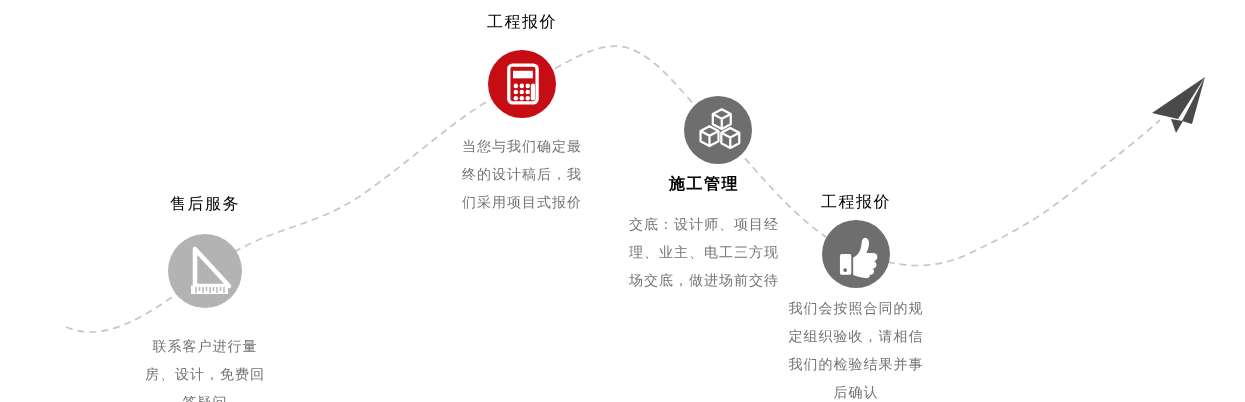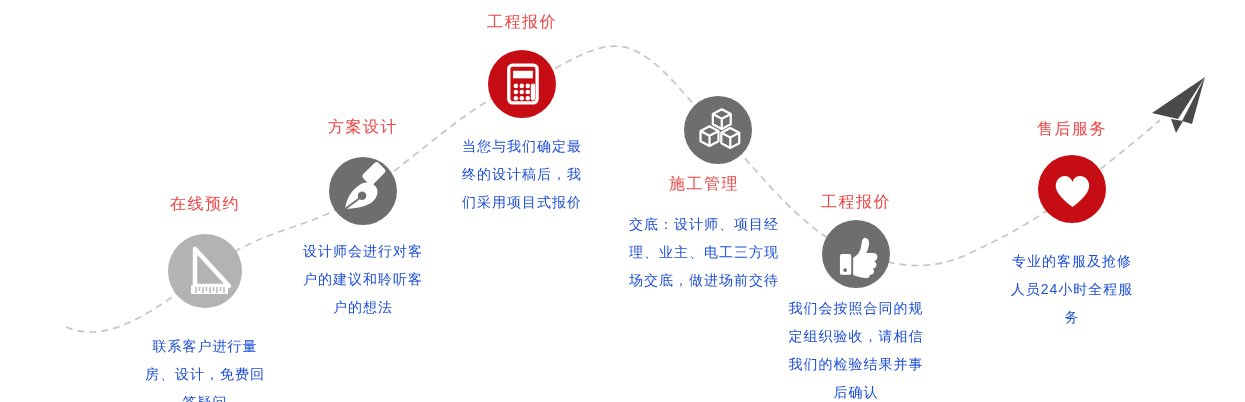--- a/index.html
+++ b/index.html
@@ -17,39 +17,39 @@
     display:flex;
     flex-direction:column;
     align-items:center;
     text-align:center;
   }
   .step-title{
     font-size:16px;
     line-height:20px;
     height:20px;
     letter-spacing:1.5px;
-    color:#ef4444;
+    color:#000000;
     font-weight:400;
     white-space:nowrap;
   }
   .circle{
     width:68px;height:68px;
     border-radius:50%;
     display:flex;align-items:center;justify-content:center;
     flex:none;
   }
   .circle svg{width:100%;height:100%;display:block;}
   .c-light{background:#b3b3b3;}
   .c-dark{background:#6e6e6e;}
   .c-red{background:#c60d13;}
   .step-desc{
     font-size:14px;
     line-height:28px;
     letter-spacing:1px;
-    color:#1d4ed8;
+    color:#737373;
     white-space:pre-line;
   }
 </style>
 </head>
 <body>
 
 <div class="canvas">
 
   <svg class="bg-svg" width="1245" height="402" viewBox="0 0 1245 402">
     <path d="M 66 327
@@ -63,47 +63,33 @@
              C 1015 232, 1040 218, 1082 184
              C 1115 157, 1140 138, 1160 120" fill="none" stroke="#c6c6c6" stroke-width="1.7" stroke-dasharray="7 5"></path>
     <g fill="#4a4a4a">
       <polygon points="1205,77 1152,113 1178,119"></polygon>
       <polygon points="1205,77 1182,121 1192,124"></polygon>
       <polygon points="1171,119 1176,133 1183,121"></polygon>
     </g>
   </svg>
 
   <div class="step" style="left:130px;top:194px;width:150px;">
-    <div class="step-title">在线预约</div>
+    <div class="step-title">售后服务</div>
     <div class="circle c-light" style="width:74px;height:74px;margin-top:20px;">
       <svg viewBox="0 0 74 74">
         <path d="M27 15 L27 52 L61 52 Z" fill="none" stroke="#ffffff" stroke-width="4.5" stroke-linejoin="round"></path>
         <rect x="23" y="51.5" width="37" height="8.5" fill="#ffffff"></rect>
         <path d="M28 53 v6 M31.5 53 v4 M35 53 v6 M38.5 53 v4 M42 53 v6 M45.5 53 v4 M49 53 v6 M52.5 53 v4 M56 53 v6" stroke="#b3b3b3" stroke-width="1.4" fill="none"></path>
       </svg>
     </div>
     <div class="step-desc" style="margin-top:24px;">联系客户进行量
 房、设计，免费回
 答疑问</div>
   </div>
 
-  <div class="step" style="left:288px;top:117px;width:150px;">
-    <div class="step-title">方案设计</div>
-    <div class="circle c-dark" style="margin-top:20px;">
-      <svg viewBox="0 0 72 72">
-        <rect x="40" y="6" width="15" height="23" rx="3.5" transform="rotate(45 47.5 17.5)" fill="#ffffff"></rect>
-        <path d="M17 55 C19 42 24 35 33 29 C39 25 47 27 50 32 C53 37 51 44 44 49 C37 53 26 55 17 55 Z" fill="#ffffff"></path>
-        <circle cx="35" cy="41" r="4.5" fill="#6e6e6e"></circle>
-        <path d="M17 55 L32 44" stroke="#6e6e6e" stroke-width="2" fill="none"></path>
-      </svg>
-    </div>
-    <div class="step-desc" style="margin-top:12px;">设计师会进行对客
-户的建议和聆听客
-户的想法</div>
-  </div>
 
   <div class="step" style="left:447px;top:12px;width:150px;">
     <div class="step-title">工程报价</div>
     <div class="circle c-red" style="margin-top:18px;">
       <svg viewBox="0 0 72 72">
         <rect x="22" y="16" width="30" height="40" rx="4" fill="none" stroke="#ffffff" stroke-width="3.5"></rect>
         <rect x="26.5" y="22" width="21" height="8" fill="#ffffff"></rect>
         <circle cx="29.5" cy="38" r="2.4" fill="#ffffff"></circle>
           <circle cx="35.8" cy="38" r="2.4" fill="#ffffff"></circle>
           <circle cx="42.1" cy="38" r="2.4" fill="#ffffff"></circle>
@@ -130,46 +116,35 @@
           </g>
           <g transform="translate(27,43)">
             <path d="M0 -11 L9.5 -6 L9.5 5 L0 10 L-9.5 5 L-9.5 -6 Z M-9.5 -6 L0 -1 L9.5 -6 M0 -1 L0 10"></path>
           </g>
           <g transform="translate(49,45)">
             <path d="M0 -11 L9.5 -6 L9.5 5 L0 10 L-9.5 5 L-9.5 -6 Z M-9.5 -6 L0 -1 L9.5 -6 M0 -1 L0 10"></path>
           </g>
         </g>
       </svg>
     </div>
-    <div class="step-title" style="margin-top:10px;">施工管理</div>
+    <div class="step-title" style="margin-top:10px;font-weight:bold;">施工管理</div>
     <div class="step-desc" style="margin-top:16px;">交底：设计师、项目经
 理、业主、电工三方现
 场交底，做进场前交待</div>
   </div>
 
   <div class="step" style="left:780px;top:192px;width:152px;">
     <div class="step-title">工程报价</div>
     <div class="circle c-dark" style="margin-top:8px;">
       <svg viewBox="0 0 72 72">
         <rect x="19" y="36" width="12" height="22" rx="2" fill="#ffffff"></rect>
         <circle cx="24.5" cy="53" r="2" fill="#6e6e6e"></circle>
         <path d="M33 58 L33 40 C39 37 41.5 31 42 24 C42.2 20 44.5 18.5 46.5 19 C49 19.6 50 22 49.8 25 C49.6 28.5 48.5 32 47 35 L54 35 C57.5 35 59 37.5 58.5 40 C58.2 42 56.8 43.4 55 43.8 C57 44.6 58 46.4 57.5 48.4 C57.1 50.2 55.6 51.4 53.6 51.6 C55 52.6 55.5 54.2 54.8 55.8 C54.1 57.4 52.4 58.2 50.4 58 C50.9 59.4 50.2 60.8 48.6 61.4 C46.5 62.1 36.5 60.2 33 58 Z" fill="#ffffff"></path>
       </svg>
     </div>
     <div class="step-desc" style="margin-top:6px;">我们会按照合同的规
 定组织验收，请相信
 我们的检验结果并事
 后确认</div>
   </div>
 
-  <div class="step" style="left:997px;top:119px;width:150px;">
-    <div class="step-title">售后服务</div>
-    <div class="circle c-red" style="margin-top:16px;">
-      <svg viewBox="0 0 72 72">
-        <path d="M36.5 55 C21.5 44 16 35 20 27.5 C23 22 30.5 20.5 34.5 25 C35.7 26.3 36.3 27.8 36.5 29 C36.7 27.8 37.3 26.3 38.5 25 C42.5 20.5 50 22 53 27.5 C57 35 51.5 44 36.5 55 Z" fill="#ffffff"></path>
-      </svg>
-    </div>
-    <div class="step-desc" style="margin-top:24px;">专业的客服及抢修
-人员24小时全程服
-务</div>
-  </div>
 
 </div>
 
 </body></html>

